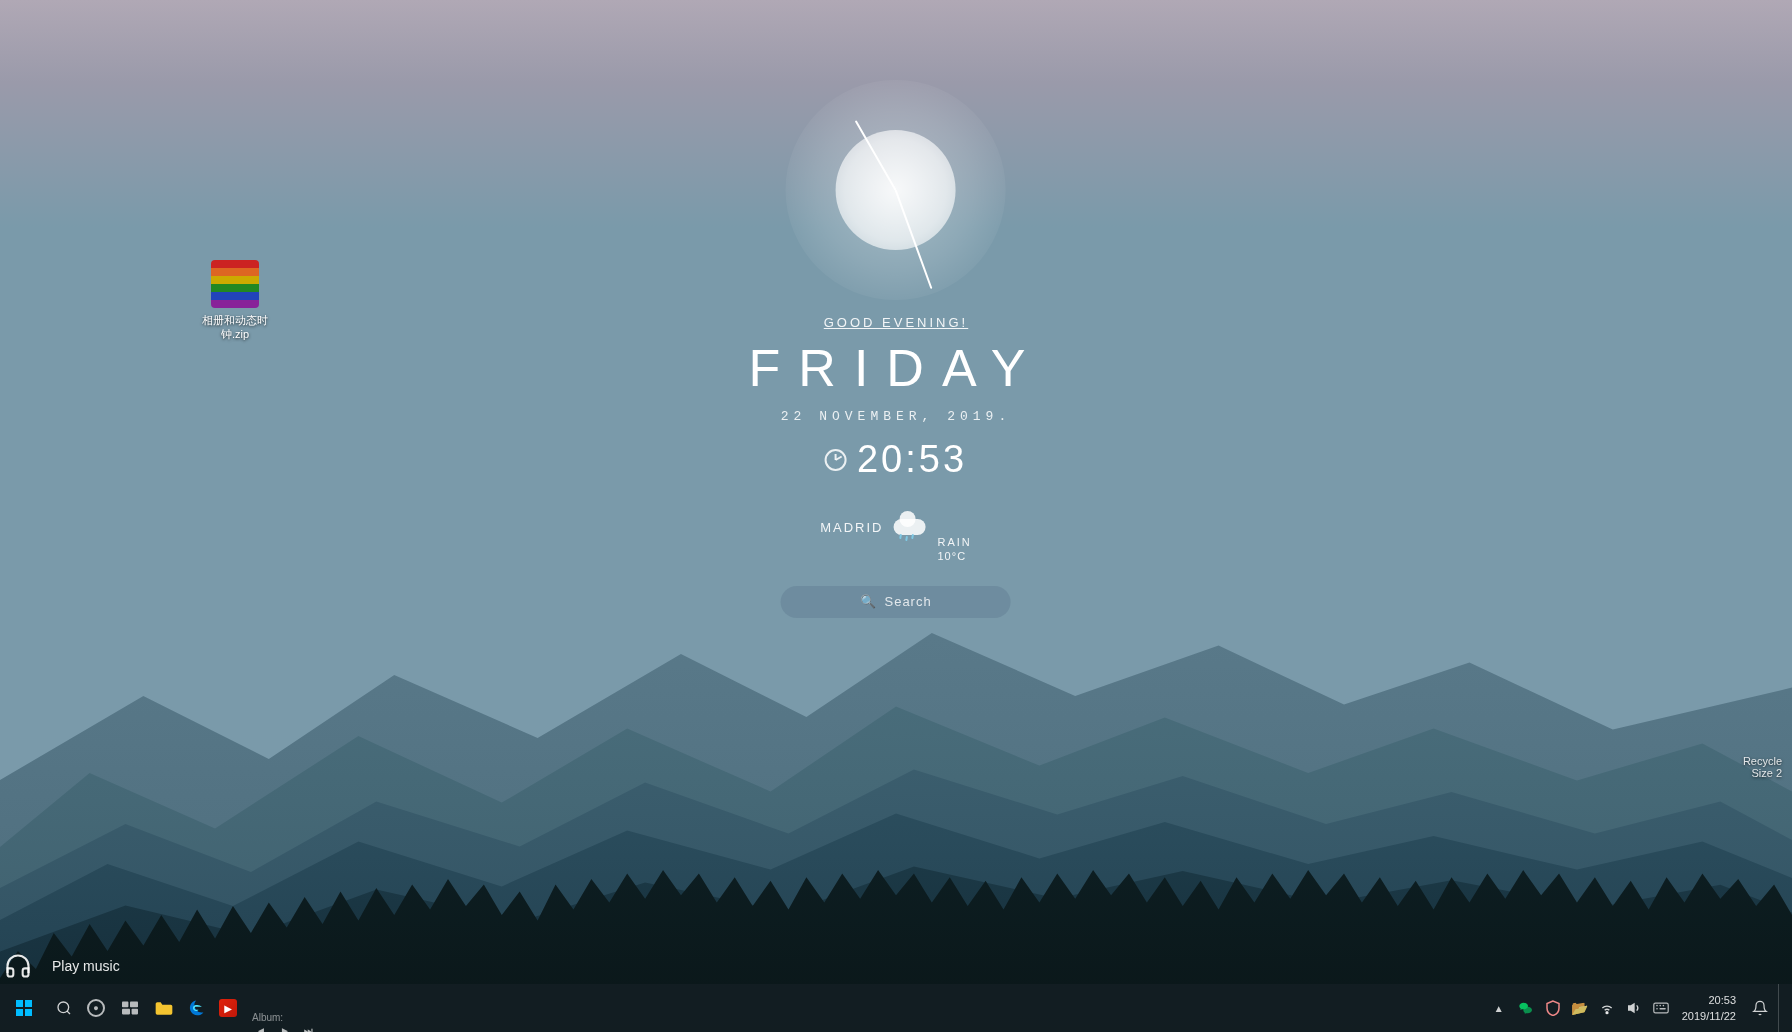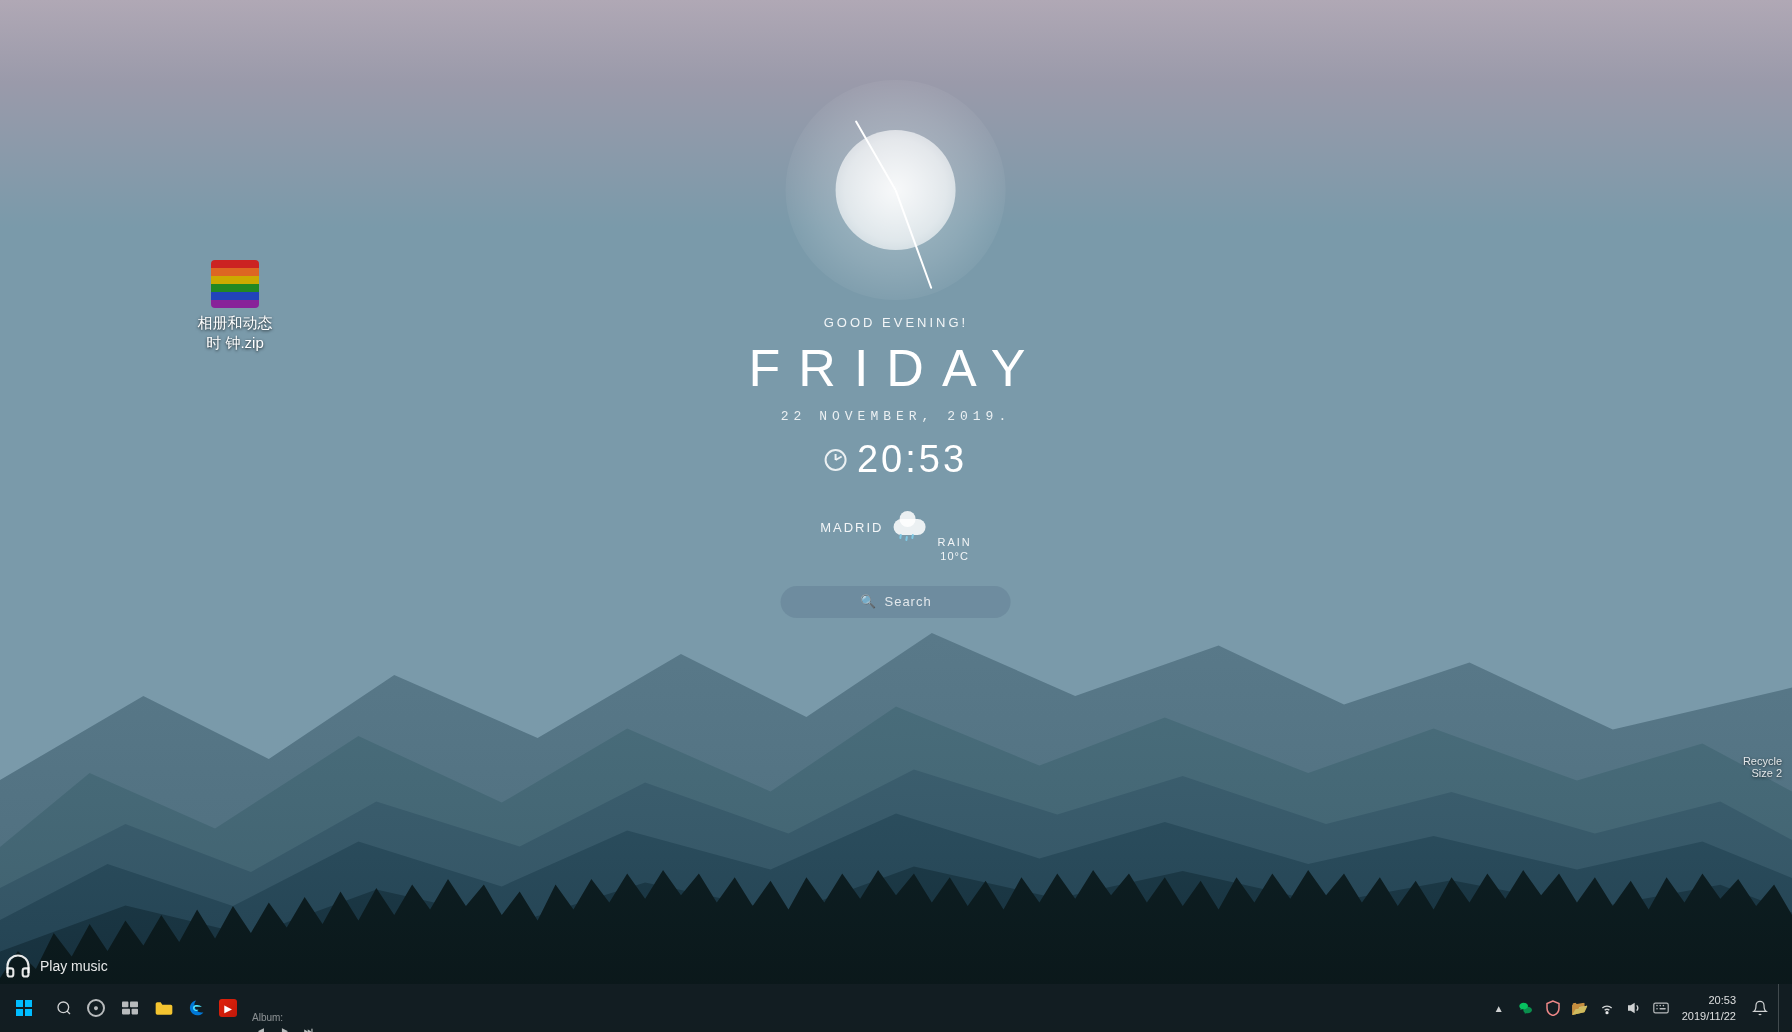--- a/index.html
+++ b/index.html
@@ -98,20 +98,21 @@
       position: relative;
       z-index: 2;
     }
 
     .greeting {
       margin-top: 15px;
       font-size: 13px;
       letter-spacing: 3px;
       color: rgba(255,255,255,0.9);
       text-transform: uppercase;
+      text-decoration: underline;
     }
 
     .day-name {
       font-size: 52px;
       font-weight: 200;
       letter-spacing: 18px;
       color: white;
       margin-top: 8px;
       text-transform: uppercase;
     }
@@ -171,21 +172,20 @@
     }
 
     .weather-line {
       display: flex;
       align-items: center;
       gap: 8px;
       margin-top: 10px;
       color: rgba(255,255,255,0.9);
       font-size: 13px;
       letter-spacing: 2px;
-      text-align: center;
     }
 
     .weather-cloud {
       position: relative;
       width: 38px;
       height: 28px;
     }
 
     .cloud-body {
       position: absolute;
@@ -298,21 +298,21 @@
     .stripe { height: 8px; }
     .s-red { background: #cc2222; }
     .s-orange { background: #dd6622; }
     .s-yellow { background: #ccaa00; }
     .s-green { background: #228822; }
     .s-blue { background: #2244bb; }
     .s-purple { background: #882299; }
 
     .desktop-icon-label {
       color: white;
-      font-size: 15px;
+      font-size: 11px;
       text-align: center;
       text-shadow: 0 1px 3px rgba(0,0,0,0.8);
       line-height: 1.3;
     }
 
     
     .taskbar {
       position: absolute;
       bottom: 0;
       left: 0;
@@ -526,21 +526,21 @@
     </div>
   </div>
 
   <div class="search-bar">
     <span class="search-icon-small">🔍</span>
     <span class="search-placeholder">Search</span>
   </div>
 </div>
 
 <div style="position:absolute; bottom:52px; left:4px; color:white; display:flex; flex-direction:column; gap:2px;">
-  <div style="display:flex; align-items:center; gap:8px;">
+  <div style="display:flex; align-items:center; gap:20px;">
     <svg width="28" height="28" viewBox="0 0 24 24" fill="none" stroke="rgba(255,255,255,0.9)" stroke-width="1.8">
       <path d="M3 18v-6a9 9 0 0 1 18 0v6"></path>
       <path d="M21 19a2 2 0 0 1-2 2h-1a2 2 0 0 1-2-2v-3a2 2 0 0 1 2-2h3z"></path>
       <path d="M3 19a2 2 0 0 0 2 2h1a2 2 0 0 0 2-2v-3a2 2 0 0 0-2-2H3z"></path>
     </svg>
     <span style="font-size:14px; color:rgba(255,255,255,0.9);">Play music</span>
   </div>
 </div>
 
 <div style="position:absolute; top:755px; right:10px; color:rgba(255,255,255,0.85); font-size:11px; text-shadow: 0 1px 3px rgba(0,0,0,0.7); text-align:right;">

